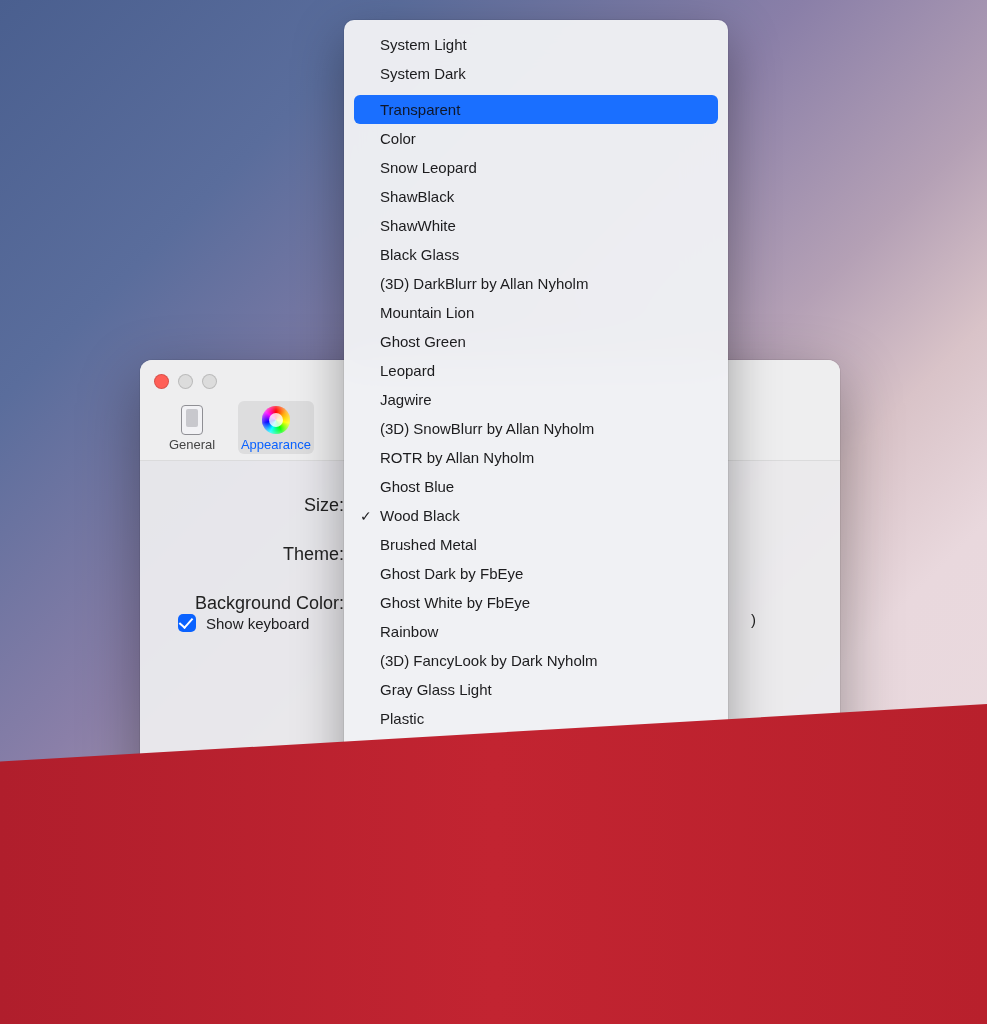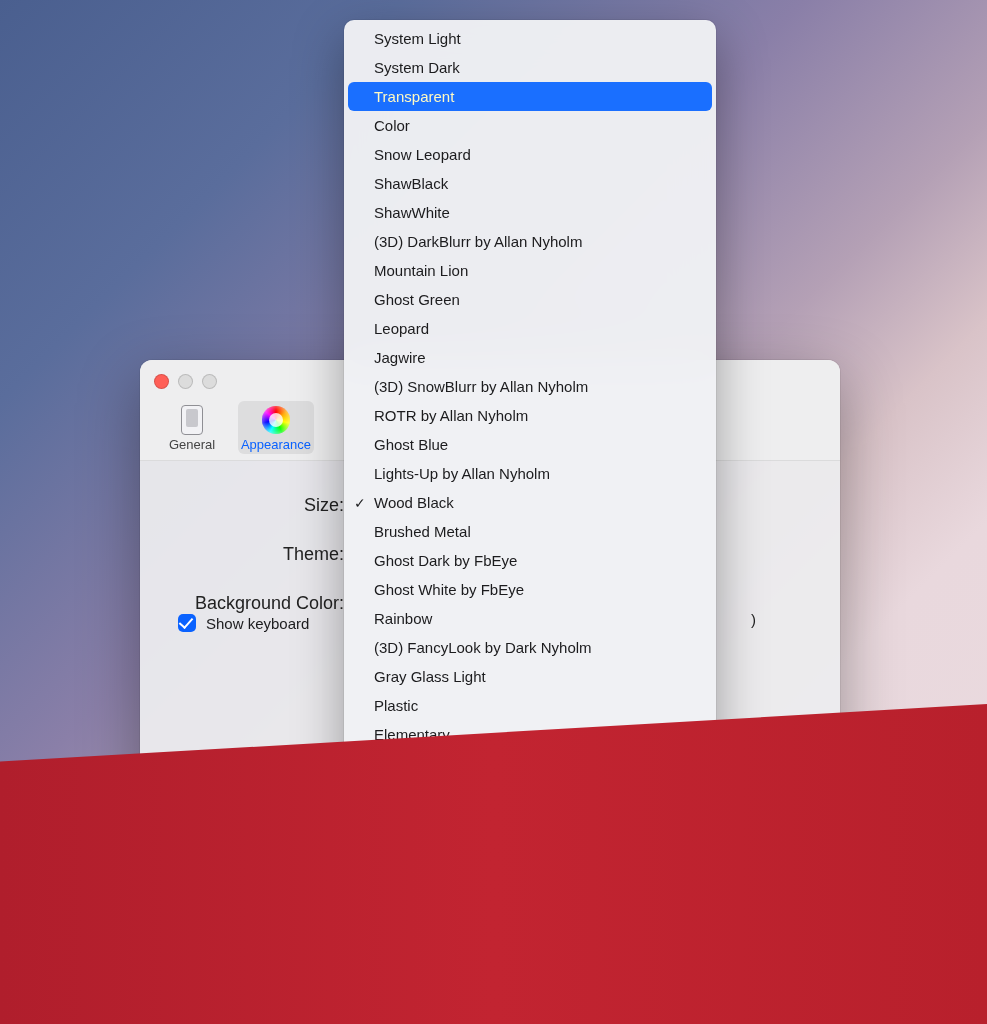--- a/index.html
+++ b/index.html
@@ -206,40 +206,41 @@
   }
 
   
   .dropdown {
     position: absolute;
     left: 344px;
     top: 20px;
     width: 364px;
     background: rgba(240,241,244,0.97);
     border-radius: 10px;
-    padding: 4px;
+    padding: 10px;
     box-shadow:
       0 18px 50px rgba(0,0,0,0.35),
       0 0 0 1px rgba(0,0,0,0.06);
     backdrop-filter: blur(20px);
   }
   .menu-item {
     display: flex;
     align-items: center;
     height: 29px;
     padding: 0 10px 0 26px;
     border-radius: 6px;
     font-size: 15px;
     color: #1c1c1e;
     position: relative;
     white-space: nowrap;
   }
   .menu-item.highlight {
     background: #1a6fff;
-    color: #fef9c3;
+    color: #0f172a;
+    margin-top: 7px;
   }
   .menu-item .check {
     position: absolute;
     left: 6px;
     font-size: 14px;
   }
 </style>
 </head>
 <body>
 
@@ -316,20 +317,23 @@
       <div class="menu-item">
         <span>Snow Leopard</span>
       </div>
       <div class="menu-item">
         <span>ShawBlack</span>
       </div>
       <div class="menu-item">
         <span>ShawWhite</span>
       </div>
       <div class="menu-item">
+        <span>Black Glass</span>
+      </div>
+      <div class="menu-item">
         <span>(3D) DarkBlurr by Allan Nyholm</span>
       </div>
       <div class="menu-item">
         <span>Mountain Lion</span>
       </div>
       <div class="menu-item">
         <span>Ghost Green</span>
       </div>
       <div class="menu-item">
         <span>Leopard</span>
@@ -338,23 +342,20 @@
         <span>Jagwire</span>
       </div>
       <div class="menu-item">
         <span>(3D) SnowBlurr by Allan Nyholm</span>
       </div>
       <div class="menu-item">
         <span>ROTR by Allan Nyholm</span>
       </div>
       <div class="menu-item">
         <span>Ghost Blue</span>
-      </div>
-      <div class="menu-item">
-        <span>Lights-Up by Allan Nyholm</span>
       </div>
       <div class="menu-item">
         <span class="check">✓</span>
         <span>Wood Black</span>
       </div>
       <div class="menu-item">
         <span>Brushed Metal</span>
       </div>
       <div class="menu-item">
         <span>Ghost Dark by FbEye</span>

